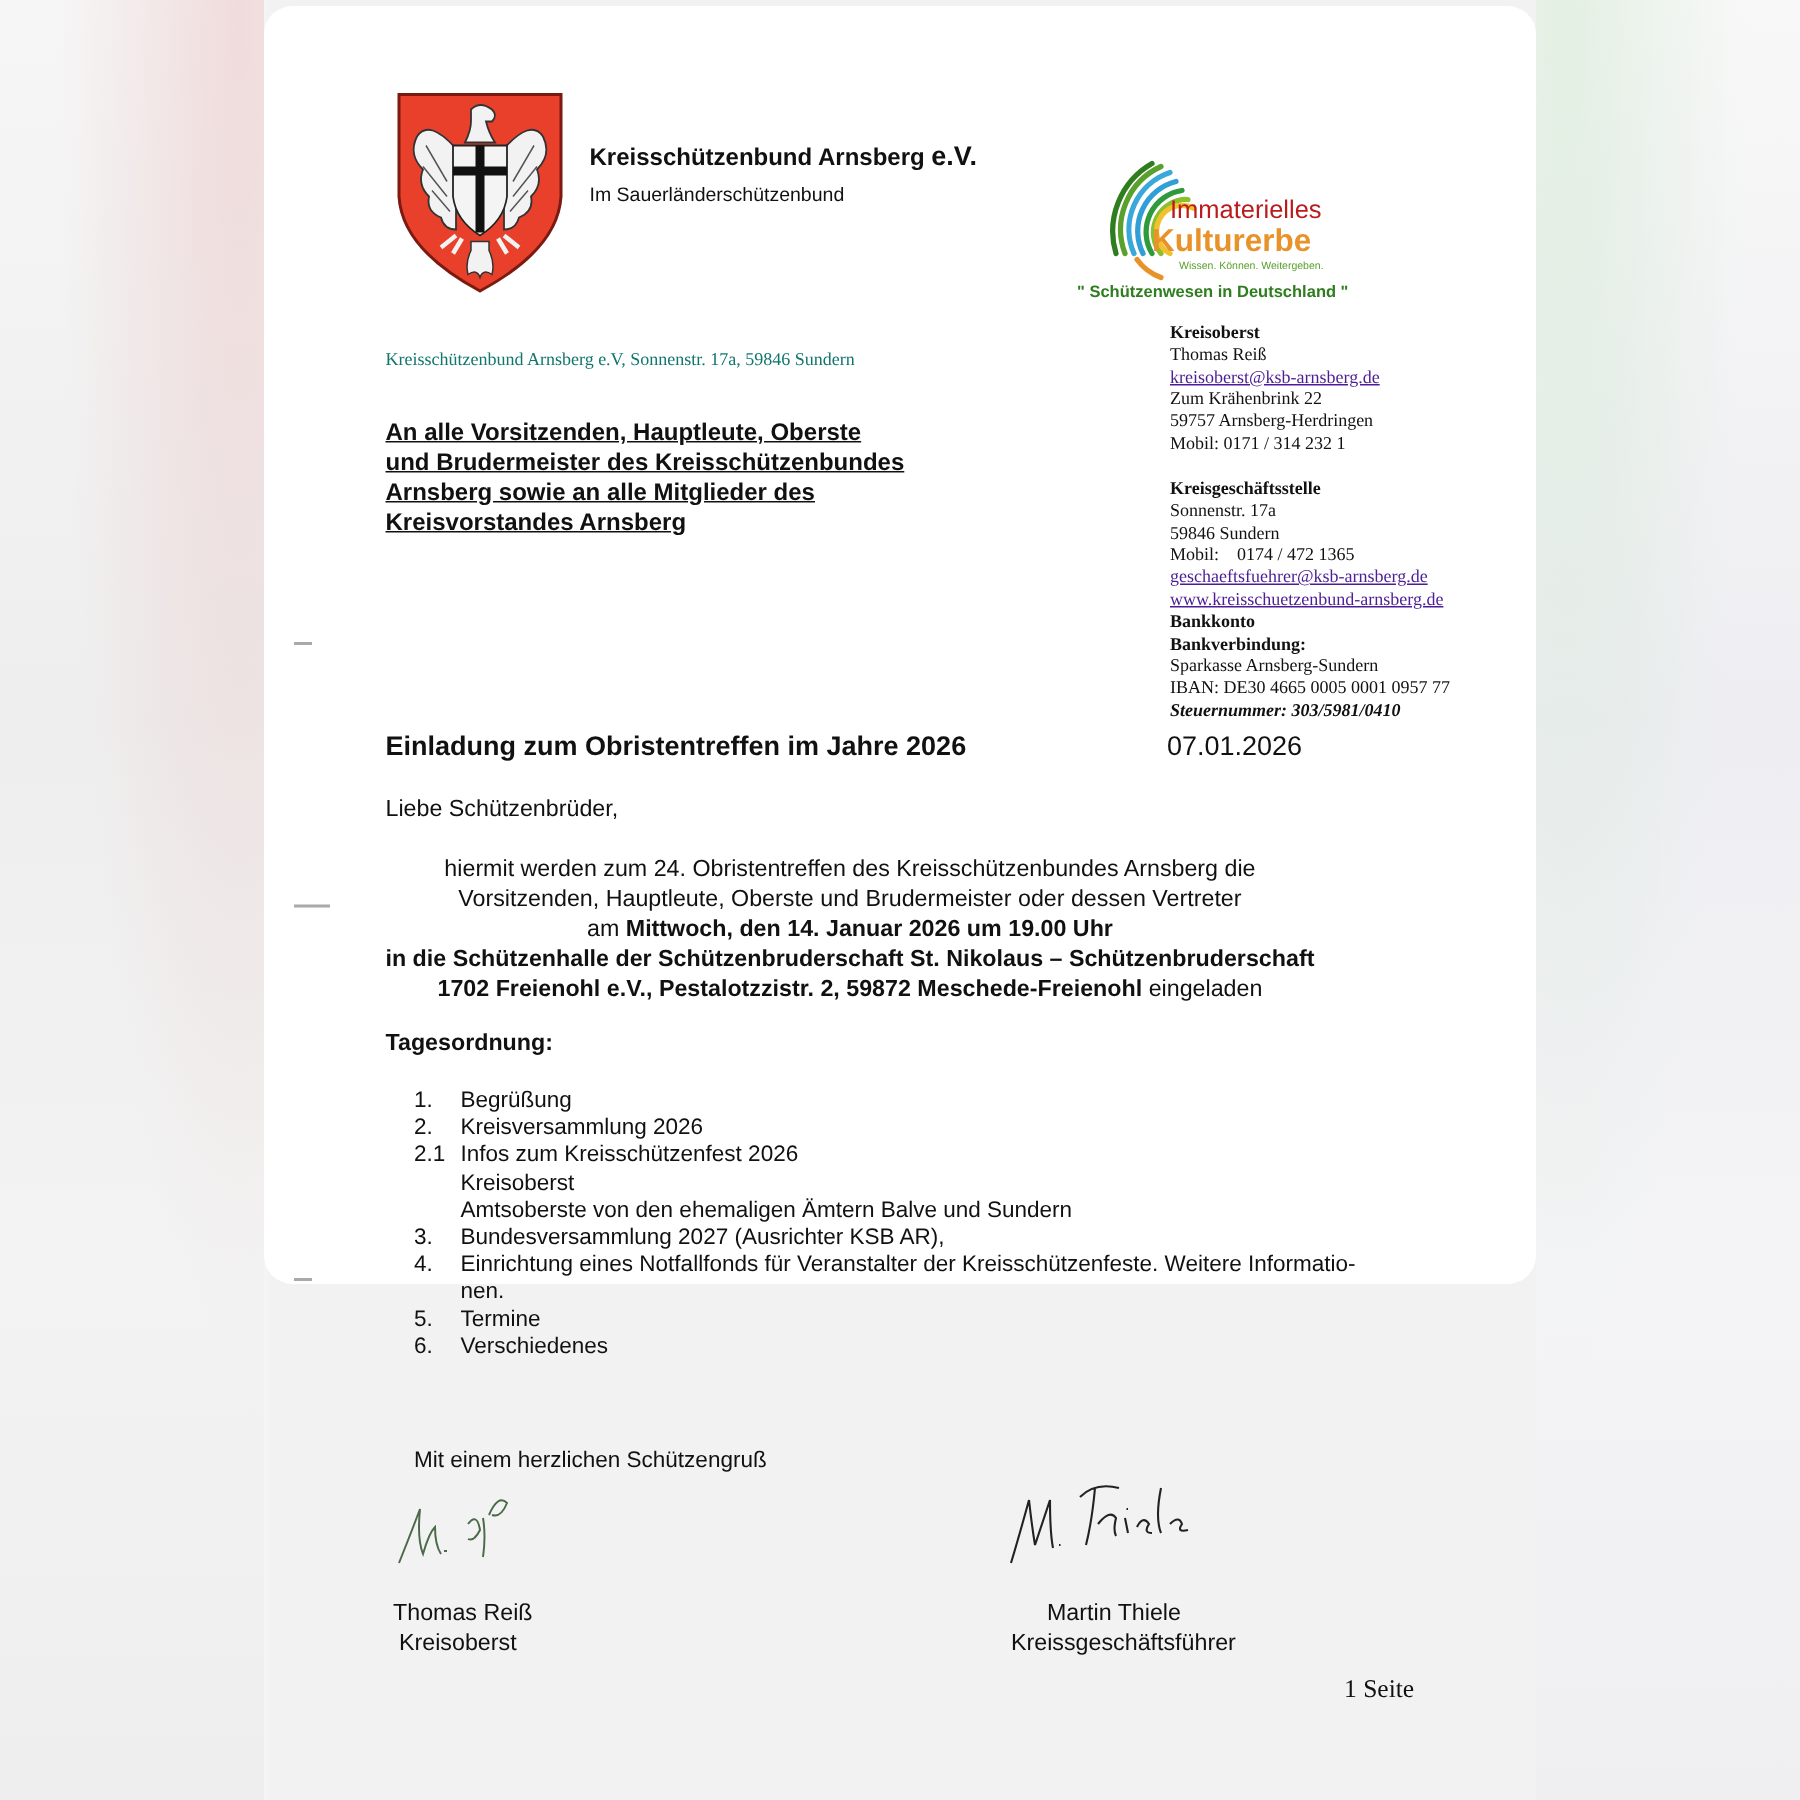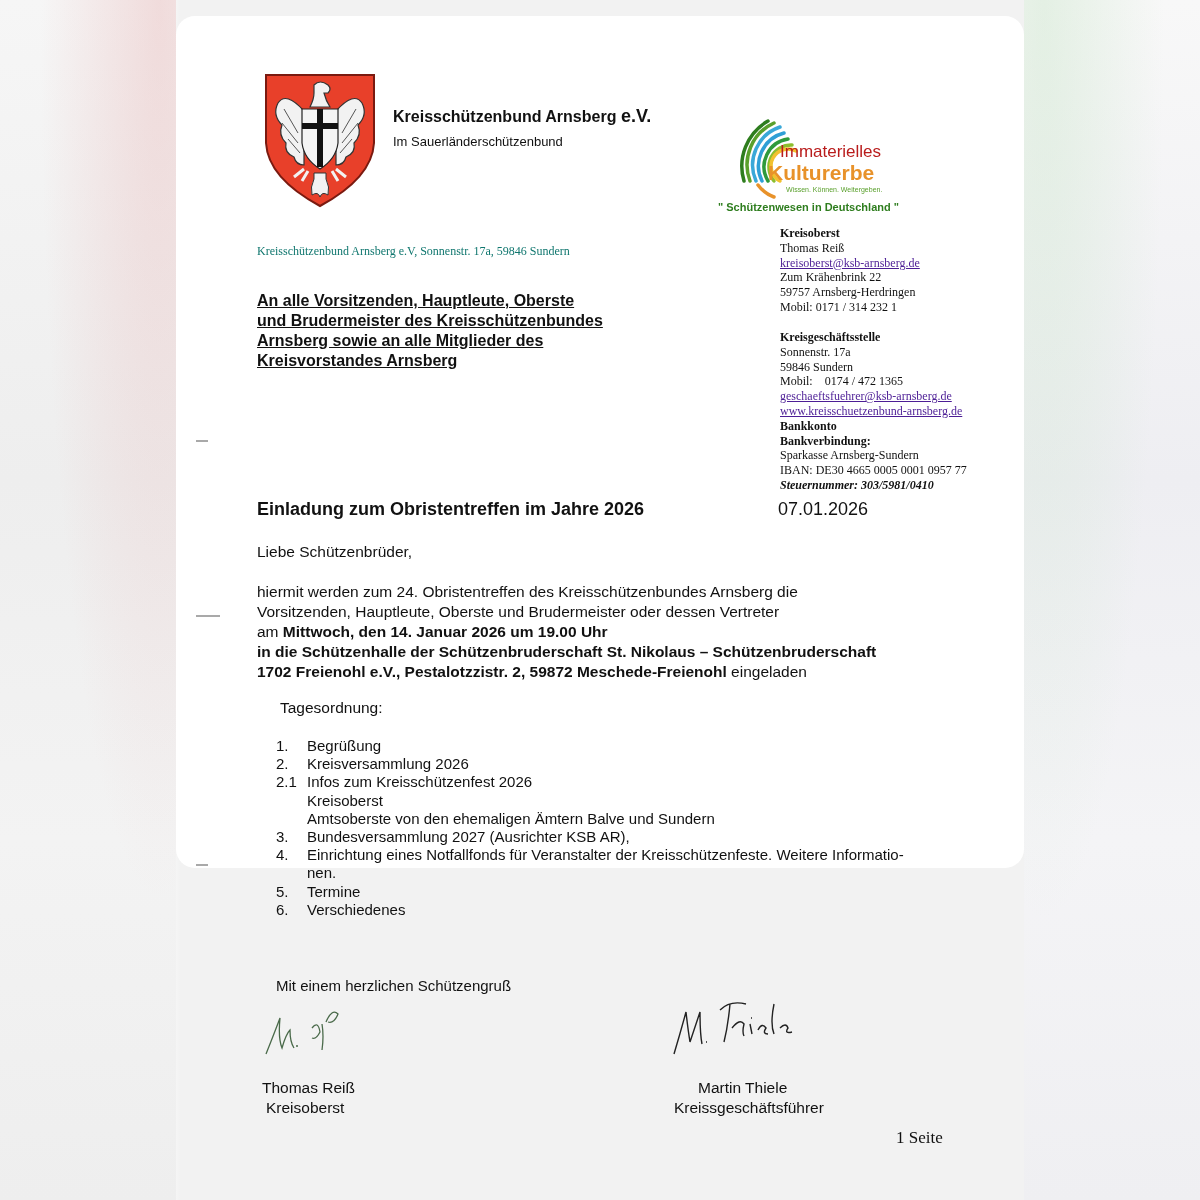--- a/index.html
+++ b/index.html
@@ -8,40 +8,40 @@
     background: linear-gradient(90deg, #ececec 0%, #f7f7f7 8%, #fbfbfb 14%, #f2f2f2 15%);
     font-family: "Liberation Sans", sans-serif;
     color:#111;
   }
   .bg-left { position:absolute; left:0; top:0; width:176px; height:1200px;
     background: radial-gradient(ellipse at 160px 0px, rgba(230,170,170,0.35), rgba(255,255,255,0) 120px),
                 linear-gradient(180deg,#f6f6f6,#eeeeee 40%,#f3f3f3 70%,#eeeeee); }
   .bg-right { position:absolute; right:0; top:0; width:176px; height:1200px;
     background: radial-gradient(ellipse at 20px 0px, rgba(190,225,190,0.35), rgba(255,255,255,0) 120px),
                 linear-gradient(180deg,#f8f8f8,#eeeef2 40%,#f4f4f6 70%,#efeff2); }
-  .page { position:absolute; left:176px; top:16px; width:848px; height:852px; background:#ffffff;border-radius:19px; }
+  .page { position:absolute; left:176px; top:4px; width:848px; height:852px; background:#ffffff;border-radius:19px; }
   .abs { position:absolute; }
   .fold-mark { position:absolute; left:20px; height:2px; background:#a9a9a9; }
   .org-name { left:217px; top:90px; font-size:16px; font-weight:bold; white-space:nowrap; }
   .org-name .ev { font-size:18px; }
   .org-sub { left:217px; top:118px; font-size:13px; white-space:nowrap; }
   .crest { left:88px; top:57px; width:112px; height:135px; }
   .ike { left:538px; top:103px; width:190px; height:100px; }
   .ike-t1 { left:604px; top:126px; font-size:17px; color:#b91c1c; white-space:nowrap; }
   .ike-t2 { left:592px; top:145px; font-size:21px; font-weight:bold; color:#e8922a; white-space:nowrap; }
   .ike-t3 { left:610px; top:170px; font-size:7px; color:#5aa02c; white-space:nowrap; }
   .ike-t4 { left:542px; top:185px; font-size:11px; font-weight:bold; color:#2e7d1e; white-space:nowrap; }
   .serif { font-family: "Liberation Serif", serif; }
   .sender-line { left:81px; top:228px; font-size:12px; white-space:nowrap; color:#0f766e;text-align:right; }
   .recipient { left:81px; top:275px; font-size:16px; font-weight:bold; line-height:20px; width:420px;text-decoration:underline; }
   .contact { left:604px; font-size:12px; line-height:14.8px; white-space:nowrap; color:#111; }
   .contact a, .contact .link { color:#4c1d95; text-decoration:underline; }
   .subject { left:81px; top:483px; font-size:18px; font-weight:bold; white-space:nowrap; }
   .date { left:602px; top:483px; font-size:18px; white-space:nowrap; }
-  .body-text { left:81px; font-size:15.5px; line-height:20px; white-space:nowrap; }
+  .body-text { left:81px; font-size:15.5px; line-height:20px; white-space:nowrap;text-align:center; }
   .agenda { left:100px; top:721px; font-size:15px; line-height:18.2px; }
   .agenda .row { display:flex; }
   .agenda .num { width:31px; flex:none; }
   .agenda .txt { white-space:nowrap; }
   .sig-img { position:absolute; }
   .sig-name { font-size:15.5px; white-space:nowrap; line-height:20px; }
   .page-num { left:720px; top:1112px; font-size:17px; white-space:nowrap; }
 </style>
 </head>
 <body>
@@ -134,21 +134,21 @@
   <div class="abs body-text" style="top:526px;">Liebe Schützenbrüder,</div>
 
   <div class="abs body-text" style="top:566px;">
     <div>hiermit werden zum 24. Obristentreffen des Kreisschützenbundes Arnsberg die</div>
     <div>Vorsitzenden, Hauptleute, Oberste und Brudermeister oder dessen Vertreter</div>
     <div><span style="white-space:pre;">am </span><b>Mittwoch, den 14. Januar 2026 um 19.00 Uhr</b></div>
     <div><b>in die Schützenhalle der Schützenbruderschaft St. Nikolaus – Schützenbruderschaft</b></div>
     <div><b>1702 Freienohl e.V., Pestalotzzistr. 2, 59872 Meschede-Freienohl</b><span style="white-space:pre;"> eingeladen</span></div>
   </div>
 
-  <div class="abs body-text" style="top:682px;font-weight:normal;margin-left:23px;">Tagesordnung:</div>
+  <div class="abs body-text" style="top:682px;font-weight:bold;">Tagesordnung:</div>
   <div class="abs agenda" id="agenda-list">
       <div class="row">
         <span class="num">1.</span>
         <span class="txt">Begrüßung</span>
       </div>
       <div class="row">
         <span class="num">2.</span>
         <span class="txt">Kreisversammlung 2026</span>
       </div>
       <div class="row">

